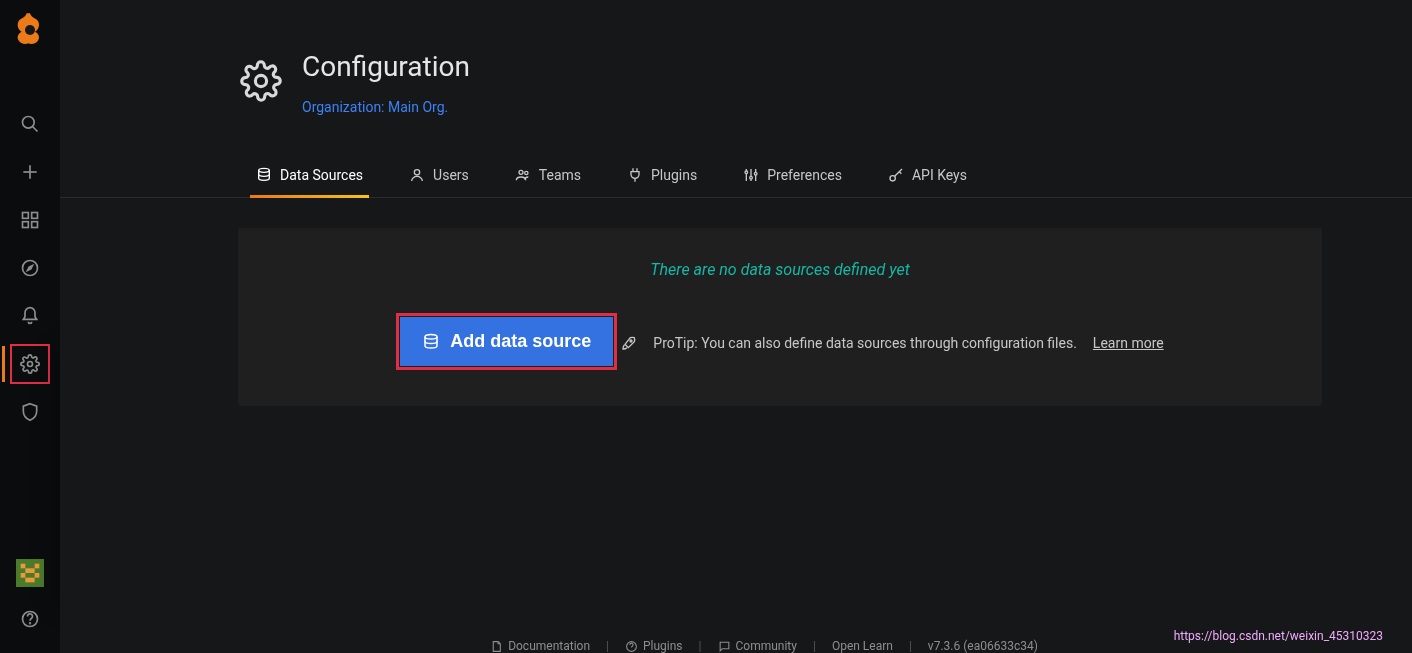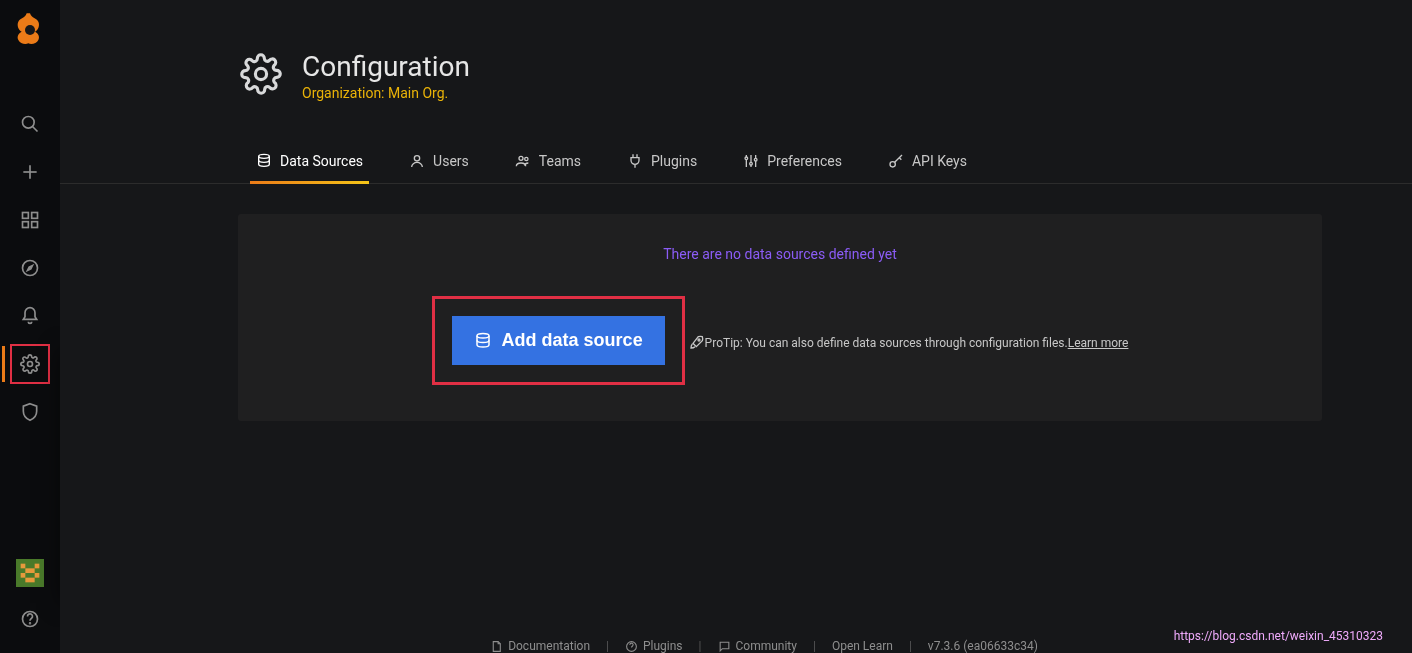--- a/index.html
+++ b/index.html
@@ -98,21 +98,21 @@
   left: 60px; right: 0; top: 0; bottom: 0;
   background: #161719;
 }
 .page-header {
   display:flex; align-items:center;
   gap: 20px;
   padding: 50px 0 0 180px;
 }
 .page-header .header-icon svg { width: 42px; height: 42px; color: #d8d9da; }
 .page-title { font-size: 28px; font-weight: 400; color: #e6e6e6; }
-.page-subtitle { font-size: 14px; color: #eab308; margin-top: 2px; }
+.page-subtitle { font-size: 14px; color: #3b82f6; margin-top: 16px; }
 
 
 .tabs {
   display:flex;
   gap: 34px;
   padding-left: 190px;
   margin-top: 38px;
   border-bottom: 1px solid #2c2c2c;
 }
 .tab {
@@ -137,45 +137,46 @@
 
 
 .panel {
   margin: 30px 90px 0 178px;
   background: #1f1f20;
   border-radius: 3px;
   padding: 32px 20px 36px 20px;
   text-align: center;
 }
 .empty-text {
-  font-size: 14px;
-  color: #8b5cf6;
+  font-style: italic;
+  font-size: 16px;
+  color: #14b8a6;
 }
 .add-btn-wrap {
   margin-top: 34px;
   display:inline-block;
   border: 3px solid #e02f44;
-  padding: 17px;
+  padding: 1px;
 }
 .add-btn {
   display:inline-flex; align-items:center; gap:10px;
   background: #3472e2;
   color: #fff;
   font-size: 18px;
   font-weight: 600;
   padding: 14px 22px;
   border:none;
   cursor:pointer;
 }
 .add-btn svg { width:18px; height:18px; }
 .protip {
   margin-top: 44px;
-  font-size: 12px;
+  font-size: 14px;
   color: #c7c7c7;
-  display:inline-flex; align-items:flex-end; gap:0;
+  display:inline-flex; align-items:flex-end; gap:16px;
 }
 .protip svg { width:16px; height:16px; }
 .protip a { color:#c7c7c7; }
 
 
 .footer {
   position:absolute;
   left: 56px; right:0; bottom:0;
   height: 20px;
   display:flex;

